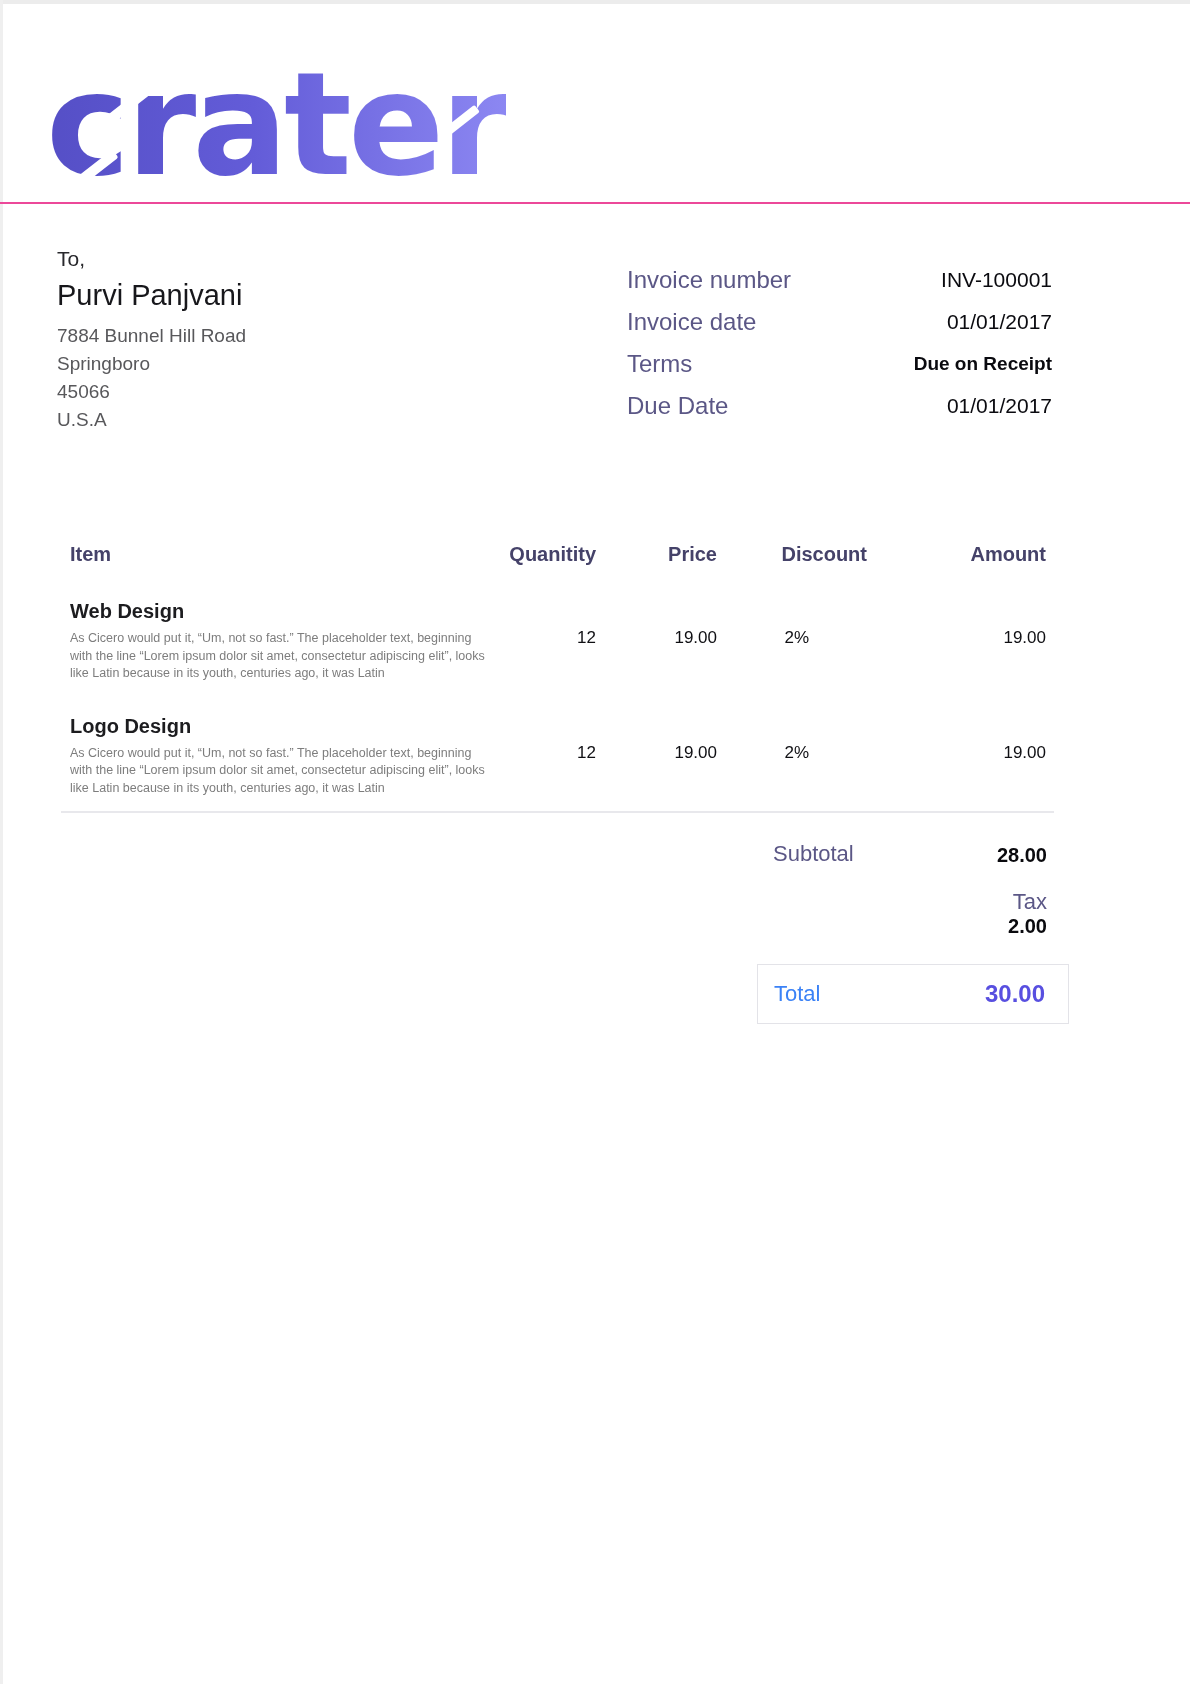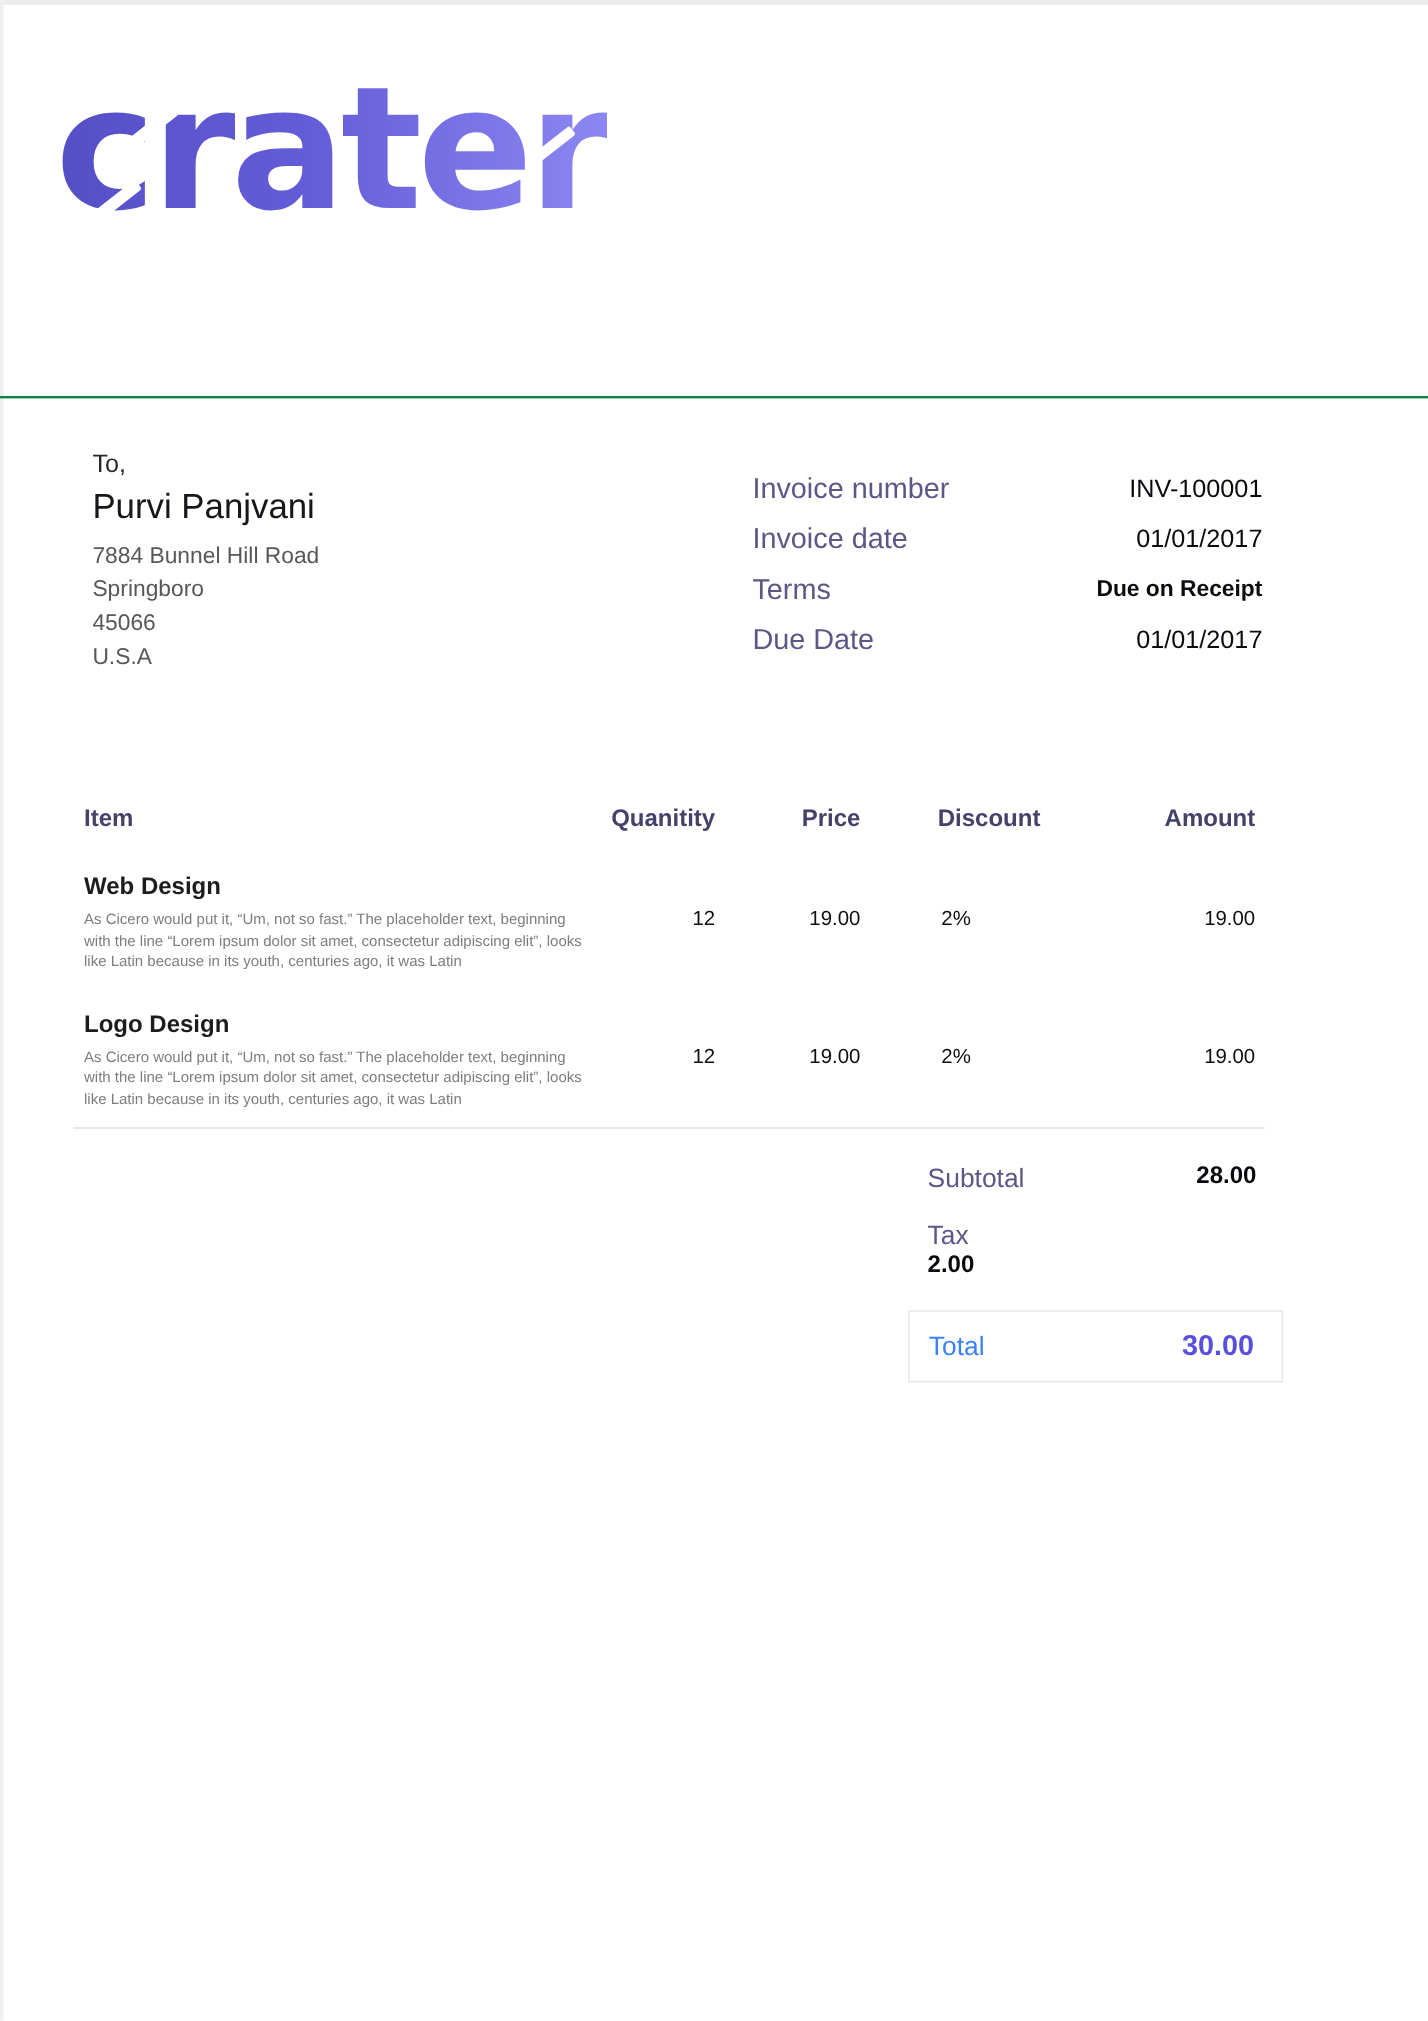--- a/index.html
+++ b/index.html
@@ -5,21 +5,21 @@
   * { margin:0; padding:0; box-sizing:border-box; }
   html,body { background:#ffffff; }
   body { font-family:"Liberation Sans", sans-serif; color:#0e0e13; }
 
   .page { position:relative; width:1190px; height:1684px; background:#ffffff; overflow:hidden; }
 
   .edge-top  { position:absolute; top:0; left:0; width:100%; height:4px; background:#ececec; }
   .edge-left { position:absolute; top:0; left:0; width:3px; height:100%; background:#efefef; }
 
   
-  .header { position:relative; height:332px; border-bottom:2px solid #15803d; }
+  .header { position:relative; height:204px; border-bottom:2px solid #ec4899; }
 
   .logo { position:absolute; left:46px; top:66px; width:460px; height:130px; }
   .logo-text {
     font-family:"DejaVu Sans", sans-serif;
     font-weight:700; font-size:142px; line-height:118px;
     letter-spacing:-4px; color:#6a63dd;
   }
   @supports ((-webkit-background-clip:text) or (background-clip:text)) {
     .logo-text {
       background:linear-gradient(90deg,#554fc6 0%, #635cd8 45%, #8c87f2 100%);
@@ -31,21 +31,21 @@
   .notch-1 { left:54px;  top:36px;  width:52px; height:10px; transform:rotate(-38deg); }
   .notch-2 { left:30px;  top:96px;  width:44px; height:10px; transform:rotate(-38deg); }
   .notch-3 { left:390px; top:52px;  width:46px; height:9px;  transform:rotate(-38deg); }
 
   .company { position:absolute; left:785px; top:36px; }
   .company-name { font-size:27px; font-weight:800; color:#0b0b0f; letter-spacing:.2px; }
   .company-lines { margin-top:12px; }
   .company-line { font-size:19px; line-height:29px; color:#595959; }
 
   
-  .parties { position:relative; height:330px;padding-left:20px; }
+  .parties { position:relative; height:330px; }
   .bill-to { padding:43px 0 0 57px; }
   .to-label { font-size:21px; color:#28282c; }
   .to-name  { font-size:29px; font-weight:500; color:#17171b; margin-top:8px; }
   .to-lines { margin-top:10px; }
   .to-line  { font-size:19px; line-height:28px; color:#58585b; }
 
   .meta { position:absolute; left:627px; right:138px; top:63px;
           display:grid; grid-template-columns:auto 1fr; column-gap:20px; row-gap:17px; }
   .meta-label { font-size:24px; line-height:25px; color:#5b5786; }
   .meta-value { font-size:21px; line-height:25px; text-align:right; color:#0a0a0f; font-weight:500; }
@@ -64,21 +64,21 @@
   .item-name { font-size:20px; line-height:26px; font-weight:600; color:#1c1c1f; }
   .item-desc { margin-top:6px; }
   .desc-line { font-size:12.5px; line-height:17.5px; color:#7d7d7d; white-space:nowrap; }
   .num-cell { font-size:17px; font-weight:500; color:#0f0f13; text-align:right; padding-top:30px; }
   .num-discount { padding-right:58px; }
 
   .table-divider { margin-top:14px; height:0; border-top:2px solid #e8e8ec; }
 
   
   .totals { width:993px; }
-  .totals-row { display:flex; justify-content:space-between; align-items:flex-start;
+  .totals-row { display:flex; justify-content:space-between; align-items:flex-end;
                 margin-left:712px; width:274px; }
   .totals-row.subtotal { margin-top:28px; }
   .totals-row.tax { margin-top:22px;flex-direction:column; }
   .totals-label { font-size:22px; color:#5b5786; }
   .totals-value { font-size:20px; font-weight:700; color:#0a0a0e; }
 
   .total-box { margin-top:26px; margin-left:696px; width:312px; height:60px;
                border:1px solid #e3e3e8; background:#ffffff;
                display:flex; justify-content:space-between; align-items:center;
                padding:0 23px 0 16px; }

